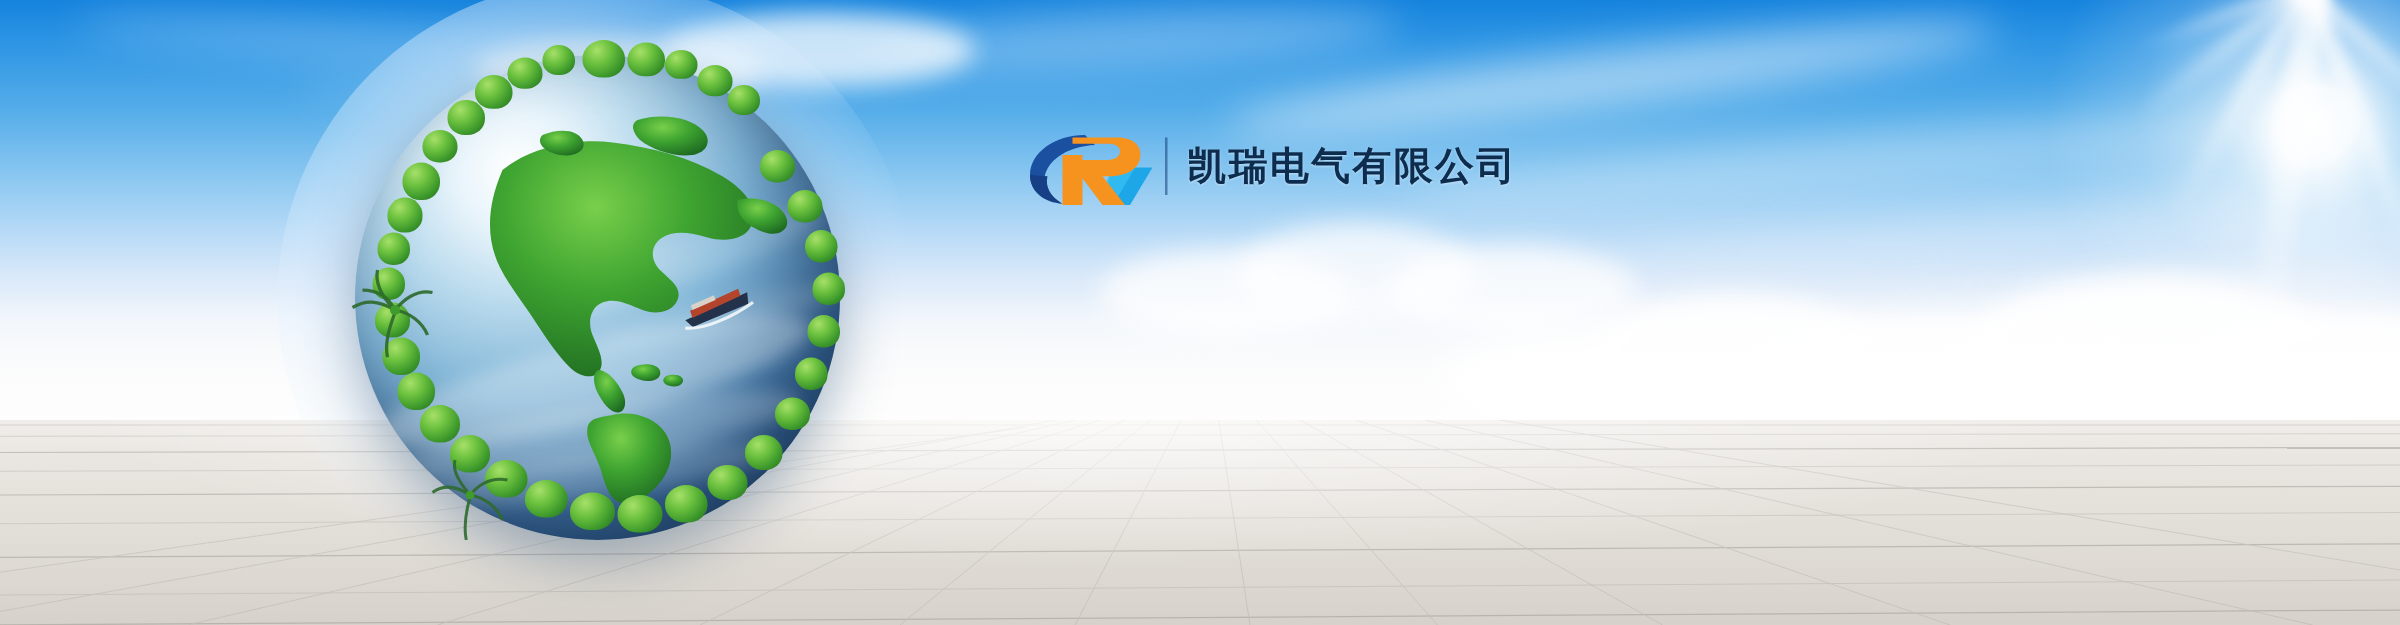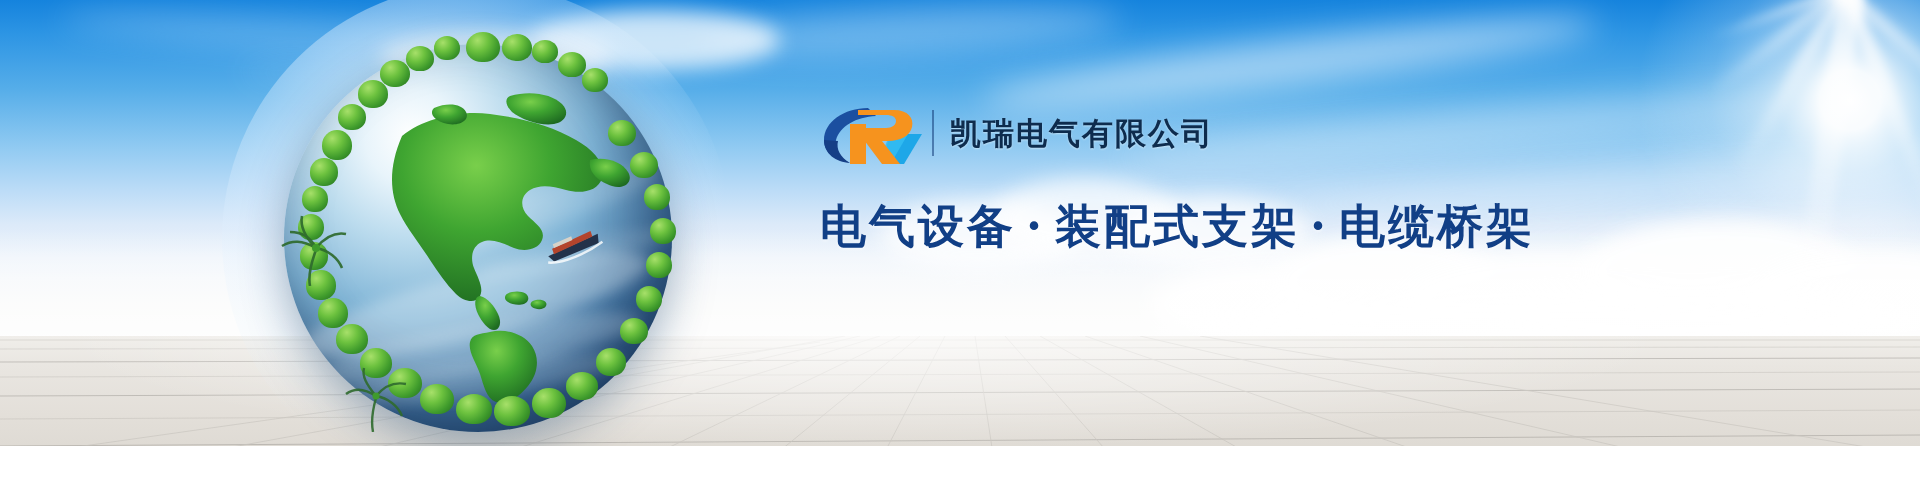--- a/index.html
+++ b/index.html
@@ -2,21 +2,21 @@
 <html><head>
 <meta charset="utf-8">
 <style>
   html,body{margin:0;padding:0;}
   body{
     width:1920px;height:500px;overflow:hidden;
     font-family:"Liberation Sans","DejaVu Sans",sans-serif;
     background:#fff;
   }
   .banner{
-    position:relative;width:1920px;height:446px;overflow:hidden;
+    position:relative;width:1920px;height:500px;overflow:hidden;
     background:linear-gradient(180deg,#1f8ce0 0%,#3fa2e8 14%,#72bdef 32%,#a8d6f4 48%,#cfe7f8 60%,#e7f1fb 66%,#f2f3f1 69%,#eceae6 72%);
   }
 
   
   .sky{position:absolute;left:0;top:0;width:1920px;height:340px;overflow:hidden;}
   .sky-grad{
     position:absolute;inset:0;
     background:linear-gradient(180deg,#1583dd 0%,#2d95e4 10%,#55ade9 26%,#8cc8f1 42%,#bcdcf7 56%,#dceaf9 66%,#eef4fb 76%,#f6f7f6 92%);
   }
   
@@ -362,19 +362,16 @@
         </svg>
       </div>
 
       <div class="divider"></div>
 
       <div class="names">
         <div class="cn-name">凯瑞电气有限公司</div>
       </div>
     </div>
 
-    <div class="slogan">
-      <span>电气设备</span><span class="dot">·</span><span>装配式支架</span><span class="dot">·</span><span>电缆桥架</span>
-    </div>
 
 
   </div>
 </div>
 
 </body></html>

